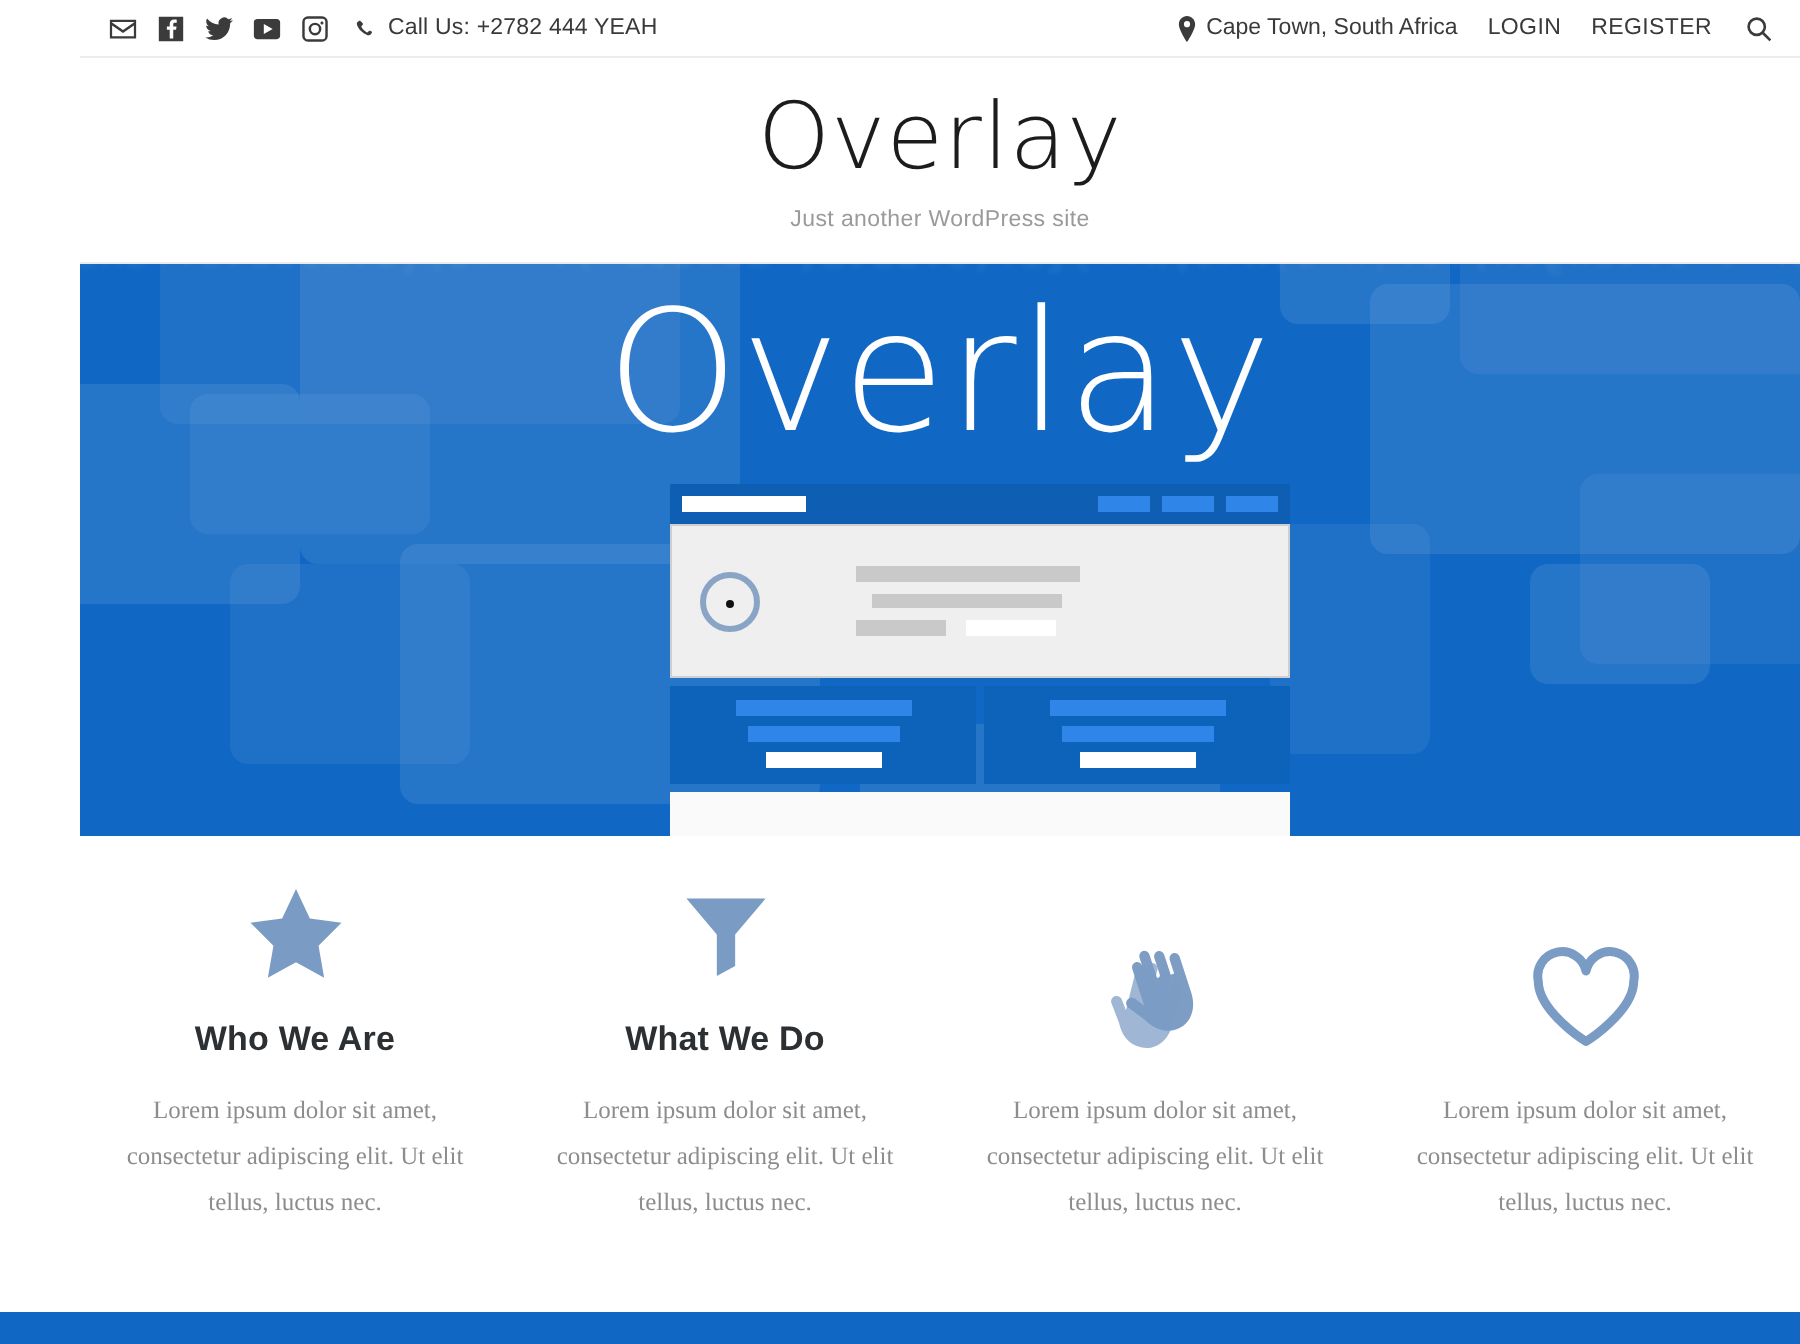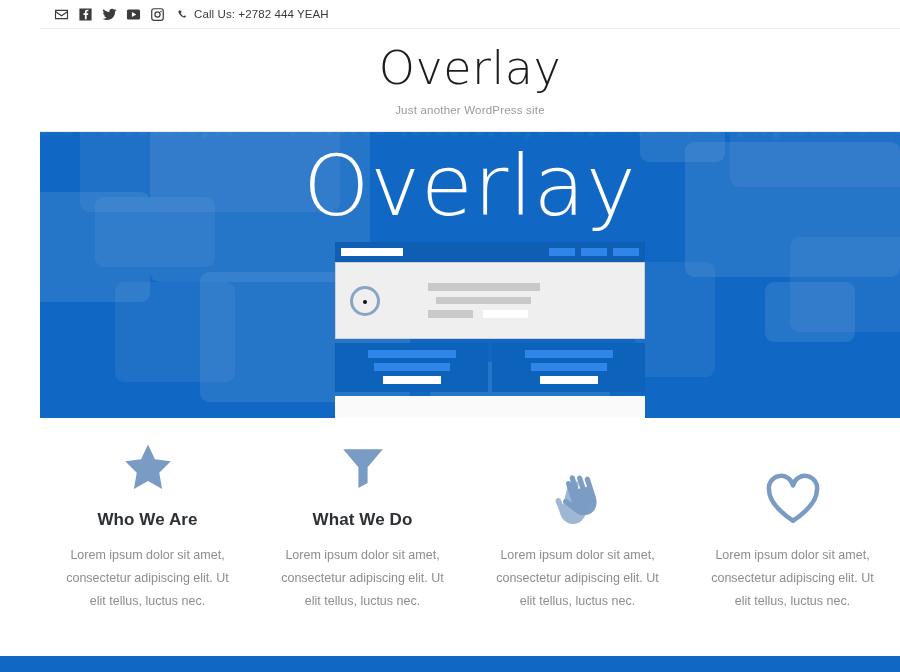--- a/index.html
+++ b/index.html
@@ -147,20 +147,21 @@
     font-weight: bold;
     color: #2c3033;
     margin-top: 12px;
     letter-spacing: .1px;
   }
   .feat p {
     font-size: 12.5px;
     line-height: 1.85;
     color: #8d8d8d;
     margin-top: 14px;
+    font-family: Liberation Serif, serif;
   }
 
   
   .footer-strip {
     position: absolute; left: 0; right: 0; bottom: 0;
     height: 16px; background: #1168c4;
   }
 </style>
 </head>
 <body>
@@ -199,20 +200,38 @@
 
     <div class="callus">
       <span class="ic">
         <svg viewBox="0 0 16 16">
             <path d="M11.2 10.2c-.4-.4-1-.4-1.4 0l-.7.7c-.1.1-.3.1-.4.05-.6-.3-1.4-.8-2.2-1.6-.8-.8-1.3-1.6-1.6-2.2-.06-.12-.03-.27.06-.37l.7-.7c.4-.4.4-1.05 0-1.45l-1.2-1.2c-.4-.4-1-.4-1.4 0l-.65.65C1.9 4.3 1.75 5.1 2 5.8c.5 1.5 1.45 3 2.7 4.25 1.25 1.25 2.75 2.2 4.25 2.7.7.25 1.5.1 2.05-.45l.65-.65c.4-.4.4-1.05 0-1.45z"></path>
           </svg>
       </span>
       <span class="txt">Call Us: +2782 444 YEAH</span>
     </div>
 
+    <div class="topright">
+      <span class="loc">
+        <span class="ic">
+          <svg viewBox="0 0 12 16">
+              <path d="M6 0C3.24 0 1 2.24 1 5c0 3.75 5 11 5 11s5-7.25 5-11c0-2.76-2.24-5-5-5zm0 6.9A1.9 1.9 0 1 1 6 3.1a1.9 1.9 0 0 1 0 3.8z"></path>
+            </svg>
+        </span>
+        <span class="txt">Cape Town, South Africa</span>
+      </span>
+      <a href="#">LOGIN</a>
+      <a href="#">REGISTER</a>
+      <a href="#" class="searchbtn" title="Search">
+        <svg viewBox="0 0 16 16">
+            <circle cx="6.6" cy="6.6" r="5"></circle>
+            <line x1="10.3" y1="10.3" x2="15" y2="15"></line>
+          </svg>
+      </a>
+    </div>
   </div>
 
   <div class="masthead">
     <a href="#" class="site-title" style="text-decoration:none;">Overlay</a>
     <div class="tagline">Just another WordPress site</div>
   </div>
 
 
   <section class="hero">
     <div class="hero-bg">

